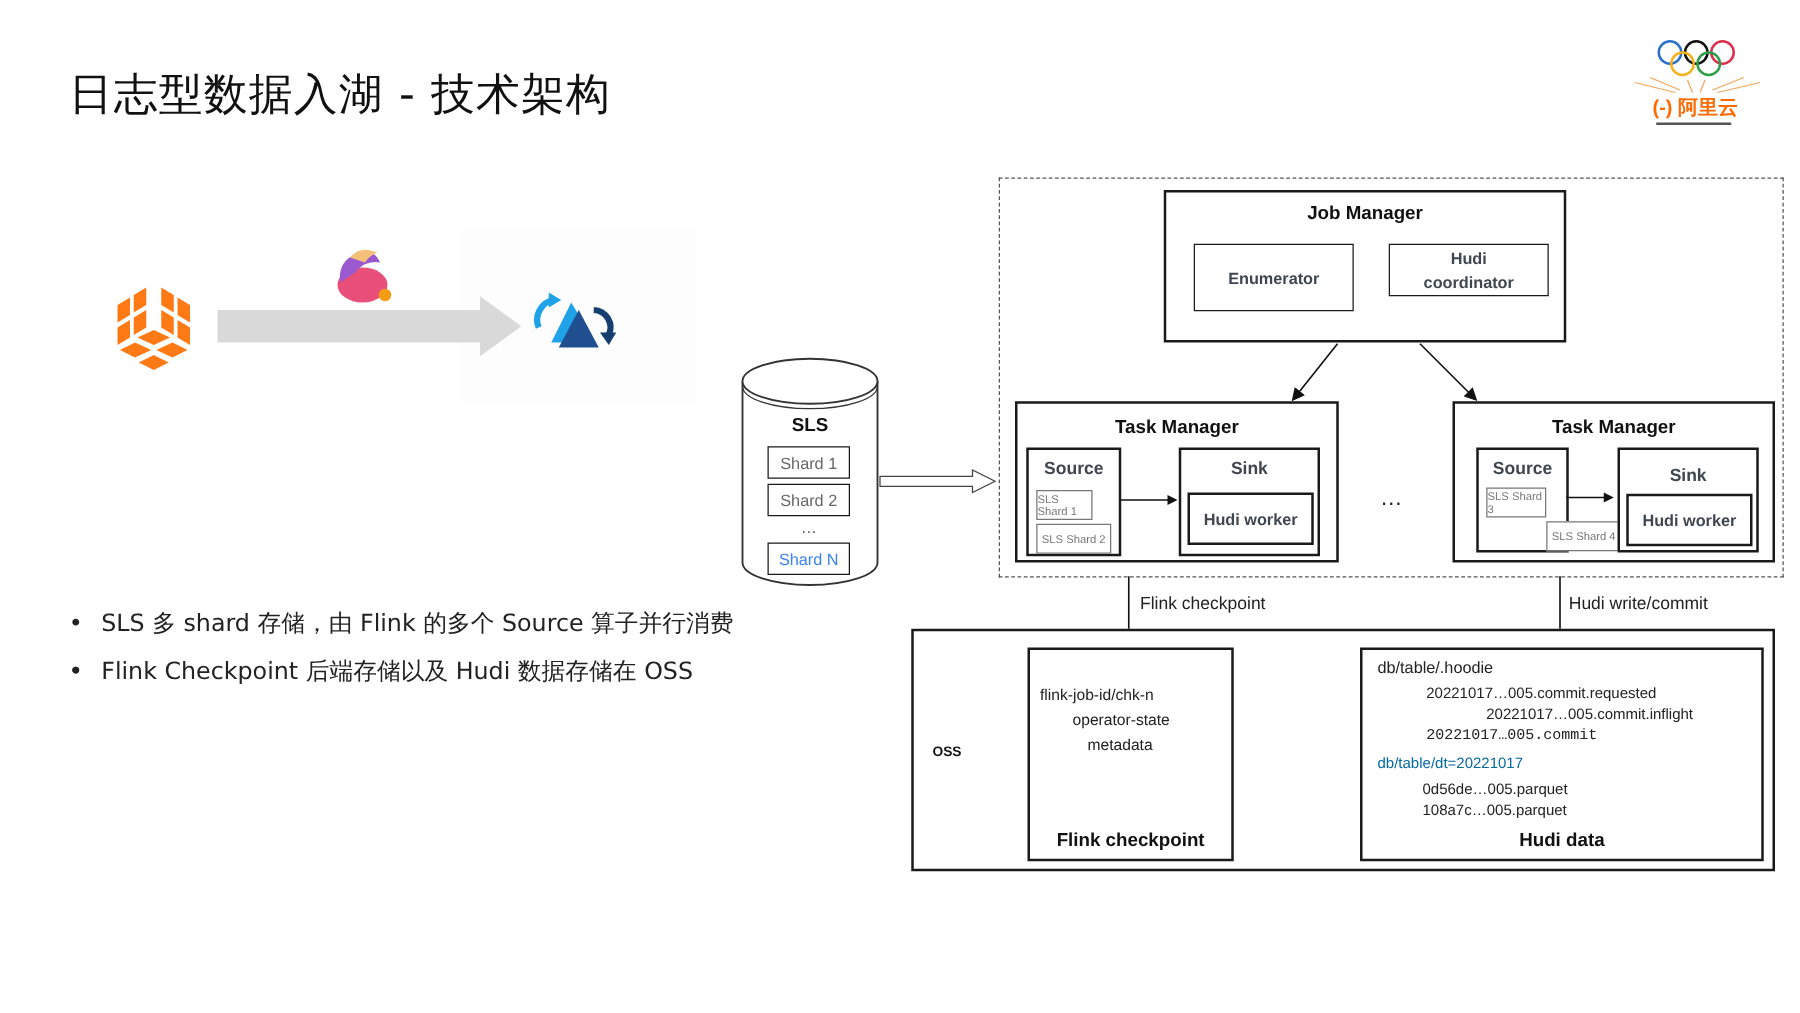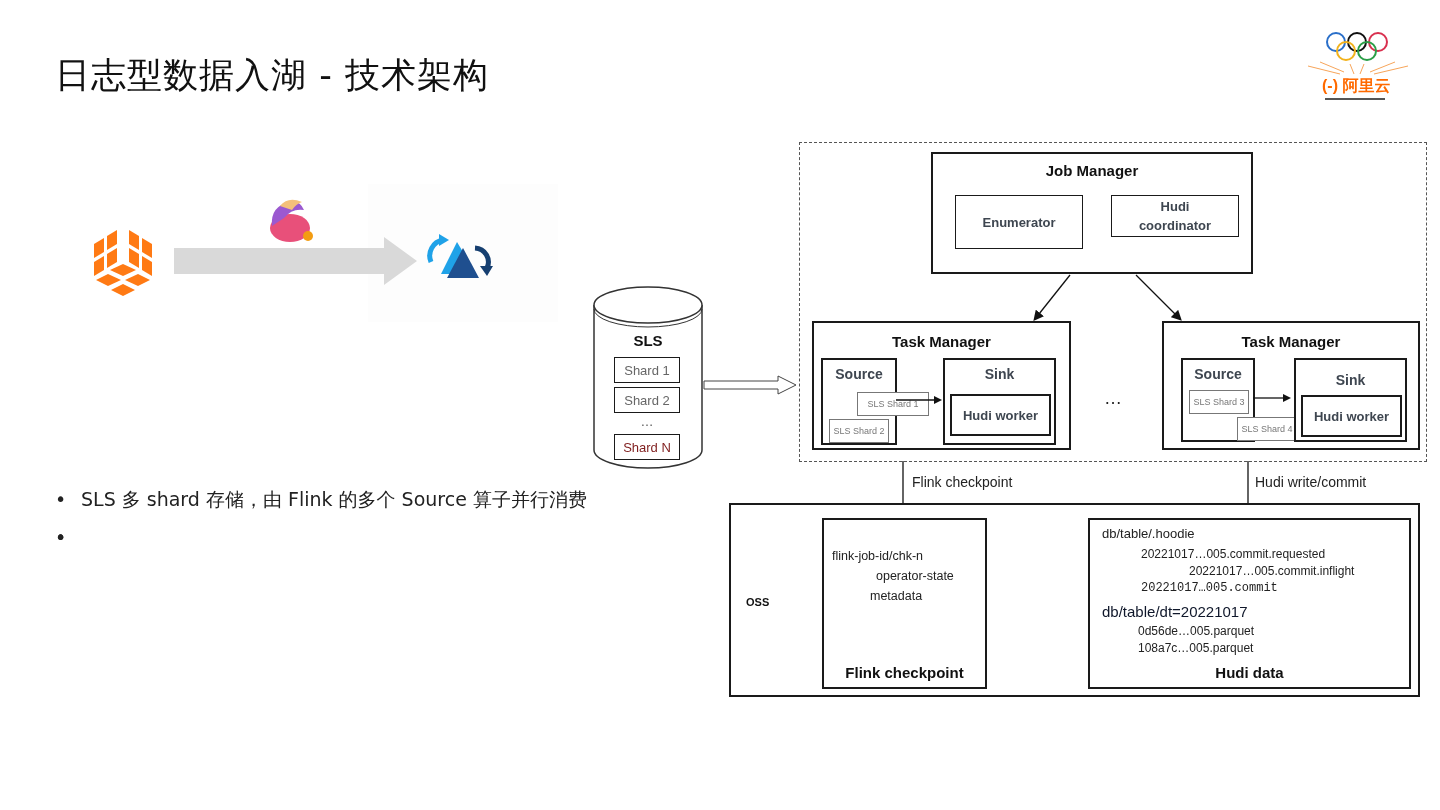--- a/index.html
+++ b/index.html
@@ -87,21 +87,21 @@
 
 <svg width="110" height="185" style="left:593px;top:285px;">
   <path d="M1 20 L1 165 A54 18 0 0 0 109 165 L109 20" fill="#fff" stroke="#333" stroke-width="1.5"></path>
   <ellipse cx="55" cy="20" rx="54" ry="18" fill="#fff" stroke="#333" stroke-width="1.5"></ellipse>
   <path d="M1 24 A54 18 0 0 0 109 24" fill="none" stroke="#333" stroke-width="1"></path>
 </svg>
 <div class="abs bold center" style="left:615px;top:332px;width:66px;font-size:15px;">SLS</div>
 <div class="box thin center" style="left:614px;top:357px;width:66px;height:26px;font-size:13px;color:#666;">Shard 1</div>
 <div class="box thin center" style="left:614px;top:387px;width:66px;height:26px;font-size:13px;color:#666;">Shard 2</div>
 <div class="abs center" style="left:614px;top:414px;width:66px;font-size:13px;color:#555;">…</div>
-<div class="box thin center" style="left:614px;top:434px;width:66px;height:26px;font-size:13px;color:#7f1d1d;">Shard N</div>
+<div class="box thin center" style="left:614px;top:434px;width:66px;height:26px;font-size:13px;color:#3b82f6;">Shard N</div>
 
 <svg width="95" height="20" style="left:704px;top:376px;">
   <path d="M0 5 L74 5 L74 0 L92 9 L74 18 L74 13 L0 13 Z" fill="#fff" stroke="#444" stroke-width="1"></path>
 </svg>
 
 <div class="dashed" style="left:799px;top:142px;width:628px;height:320px;"></div>
 
 <div class="box" style="left:931px;top:152px;width:322px;height:122px;">
   <div class="abs bold center" style="left:0;top:8px;width:100%;font-size:15px;">Job Manager</div>
   <div class="box thin center bold gray" style="left:22px;top:41px;width:128px;height:54px;font-size:13px;">Enumerator</div>
@@ -118,40 +118,40 @@
       </marker>
     </defs>
   <line x1="70" y1="2" x2="35" y2="46" stroke="#111" stroke-width="1.3" marker-end="url(#ah)"></line>
   <line x1="136" y1="2" x2="180" y2="46" stroke="#111" stroke-width="1.3" marker-end="url(#ah)"></line>
 </svg>
 
 <div class="box" style="left:812px;top:321px;width:259px;height:129px;">
   <div class="abs bold center" style="left:0;top:10px;width:100%;font-size:15px;">Task Manager</div>
   <div class="box" style="left:7px;top:35px;width:76px;height:87px;">
     <div class="abs bold center gray" style="left:0;top:6px;width:100%;font-size:14px;">Source</div>
-    <div class="small-shard" style="left:6px;top:32px;width:72px;height:24px;margin-left:28px;">SLS Shard 1</div>
+    <div class="small-shard" style="left:6px;top:32px;width:45px;height:24px;">SLS Shard 1</div>
     <div class="small-shard" style="left:6px;top:59px;width:60px;height:24px;">SLS Shard 2</div>
   </div>
   <div class="box" style="left:129px;top:35px;width:113px;height:87px;">
     <div class="abs bold center gray" style="left:0;top:6px;width:100%;font-size:14px;">Sink</div>
     <div class="box center bold gray" style="left:5px;top:34px;width:101px;height:42px;font-size:13px;">Hudi worker</div>
   </div>
 </div>
 <svg width="48" height="10" style="left:896px;top:395px;">
   <line x1="0" y1="5" x2="40" y2="5" stroke="#111" stroke-width="1.3"></line>
     <path d="M38 1 L46 5 L38 9 Z" fill="#111"></path>
 </svg>
 
 <div class="abs center" style="left:1095px;top:388px;width:36px;font-size:18px;color:#222;">…</div>
 
 <div class="box" style="left:1162px;top:321px;width:258px;height:129px;">
   <div class="abs bold center" style="left:0;top:10px;width:100%;font-size:15px;">Task Manager</div>
   <div class="box" style="left:17px;top:35px;width:74px;height:84px;">
     <div class="abs bold center gray" style="left:0;top:6px;width:100%;font-size:14px;">Source</div>
-    <div class="small-shard" style="left:6px;top:30px;width:60px;height:24px;">SLS Shard 3</div>
+    <div class="small-shard" style="left:6px;top:30px;width:48px;height:24px;">SLS Shard 3</div>
     <div class="small-shard" style="left:6px;top:57px;width:60px;height:24px;margin-left:48px;">SLS Shard 4</div>
   </div>
   <div class="box" style="left:130px;top:35px;width:113px;height:84px;">
     <div class="abs bold center gray" style="left:0;top:12px;width:100%;font-size:14px;">Sink</div>
     <div class="box center bold gray" style="left:5px;top:35px;width:101px;height:42px;font-size:13px;">Hudi worker</div>
   </div>
 </div>
 <svg width="48" height="10" style="left:1253px;top:393px;">
   <line x1="0" y1="5" x2="32" y2="5" stroke="#111" stroke-width="1.3"></line>
     <path d="M30 1 L38 5 L30 9 Z" fill="#111"></path>
@@ -166,41 +166,42 @@
   <line x1="6" y1="0" x2="6" y2="50" stroke="#111" stroke-width="1.3"></line>
     <path d="M2 49 L6 57 L10 49 Z" fill="#111"></path>
 </svg>
 <div class="abs" style="left:1255px;top:474px;font-size:14px;color:#222;">Hudi write/commit</div>
 
 <div class="box" style="left:729px;top:503px;width:691px;height:194px;">
   <div class="abs bold" style="left:15px;top:91px;font-size:11px;">OSS</div>
 
   <div class="box" style="left:91px;top:13px;width:165px;height:171px;">
     <div class="abs mono-ish" style="left:8px;top:28px;">flink-job-id/chk-n</div>
-    <div class="abs mono-ish" style="left:52px;top:48px;text-align:center;">operator-state</div>
+    <div class="abs mono-ish" style="left:34px;top:48px;text-align:center;">operator-state</div>
     <div class="abs mono-ish" style="left:46px;top:68px;">metadata</div>
     <div class="abs bold center" style="left:0;top:144px;width:100%;font-size:15px;">Flink checkpoint</div>
   </div>
 
   <div class="box" style="left:357px;top:13px;width:323px;height:171px;">
     <div class="abs" style="left:12px;top:6px;font-size:13px;color:#222;">db/table/.hoodie</div>
     <div class="abs mono-ish" style="left:51px;top:26px;font-size:12px;">20221017…005.commit.requested</div>
     <div class="abs mono-ish" style="left:51px;top:43px;font-size:12px;margin-left:48px;">20221017…005.commit.inflight</div>
     <div class="abs mono-ish" style="left:51px;top:60px;font-size:12px;font-family:Liberation Mono, monospace;">20221017…005.commit</div>
-    <div class="abs" style="left:12px;top:83px;font-size:15px;color:#0f172a;text-align:right;">db/table/dt=20221017</div>
+    <div class="abs" style="left:12px;top:83px;font-size:12px;color:#0369a1;text-align:right;">db/table/dt=20221017</div>
     <div class="abs mono-ish" style="left:48px;top:103px;font-size:12px;">0d56de…005.parquet</div>
     <div class="abs mono-ish" style="left:48px;top:120px;font-size:12px;">108a7c…005.parquet</div>
     <div class="abs bold center" style="left:0;top:144px;width:100%;font-size:15px;">Hudi data</div>
   </div>
 </div>
 
 <div class="abs bullets">
   <div class="li">
     <span class="dot">•</span>
     <span>SLS 多 shard 存储，由 Flink 的多个 Source 算子并行消费</span>
   </div>
   <div class="li" style="width:630px;">
     <span class="dot">•</span>
   </div>
   <div class="li">
     <span class="dot">•</span>
+    <span>Flink Checkpoint 后端存储以及 Hudi 数据存储在 OSS</span>
   </div>
 </div>
 
 </body></html>

